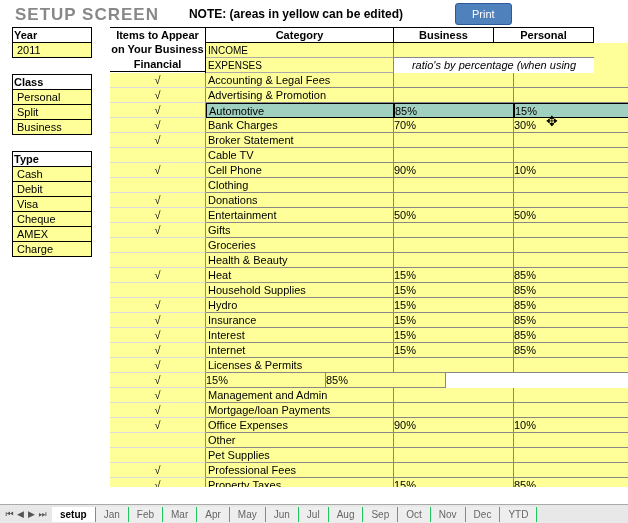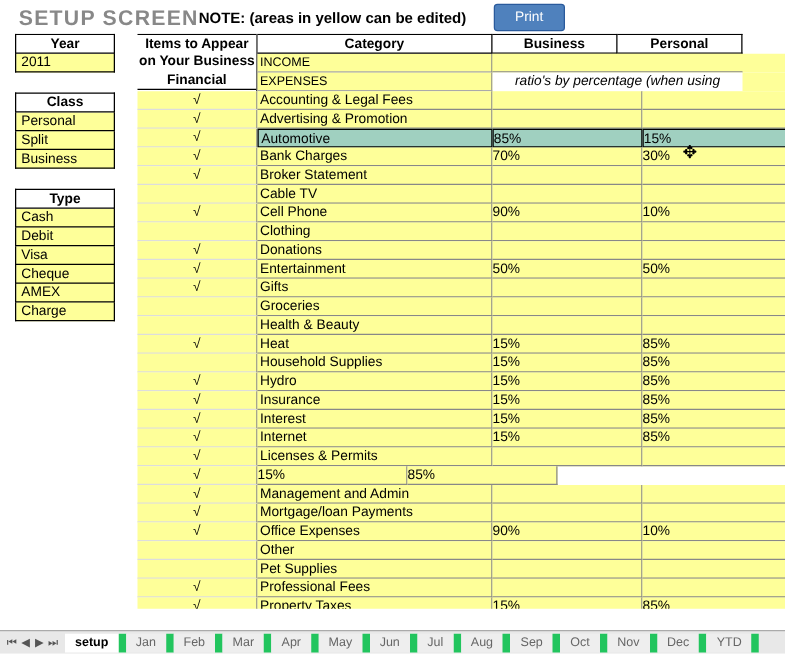--- a/index.html
+++ b/index.html
@@ -11,20 +11,21 @@
       background: #fff;
       color: #000;
       width: 628px;
       height: 523px;
       overflow: hidden;
       position: relative;
     }
     .header {
       display: flex;
       align-items: flex-start;
+      gap: 30px;
       padding: 3px 10px 2px 15px;
     }
     .title {
       color: #888;
       font-size: 17px;
       font-weight: bold;
       letter-spacing: 1px;
       padding-top: 2px;
     }
     .note {
@@ -56,21 +57,20 @@
       border-collapse: collapse;
       width: 80px;
     }
     .mini-table.year { width: 80px; }
     .mini-table.class { width: 80px; }
     .mini-table.type { width: 80px; }
     .mini-header {
       background: #fff;
       border: 1px solid #000;
       font-weight: bold;
-      text-align: center;
       font-size: 11px;
       padding: 1px;
     }
     .mini-cell {
       background: #feff99;
       border: 1px solid #000;
       border-top: none;
       text-align: left;
       padding: 1px 4px;
       font-size: 11px;
@@ -193,21 +193,21 @@
       height: 12px;
       display: inline-flex;
       align-items: center;
       justify-content: center;
       font-size: 9px;
       color: #555;
       cursor: pointer;
     }
     .tab {
       padding: 2px 8px;
-      border-right: 6px solid #22c55e;
+      border-right: 1px solid #22c55e;
       cursor: pointer;
       background: #eee;
       color: #666;
     }
     .tab.active {
       background: #fff;
       font-weight: bold;
       color: #000;
     }
     .cursor-icon {

